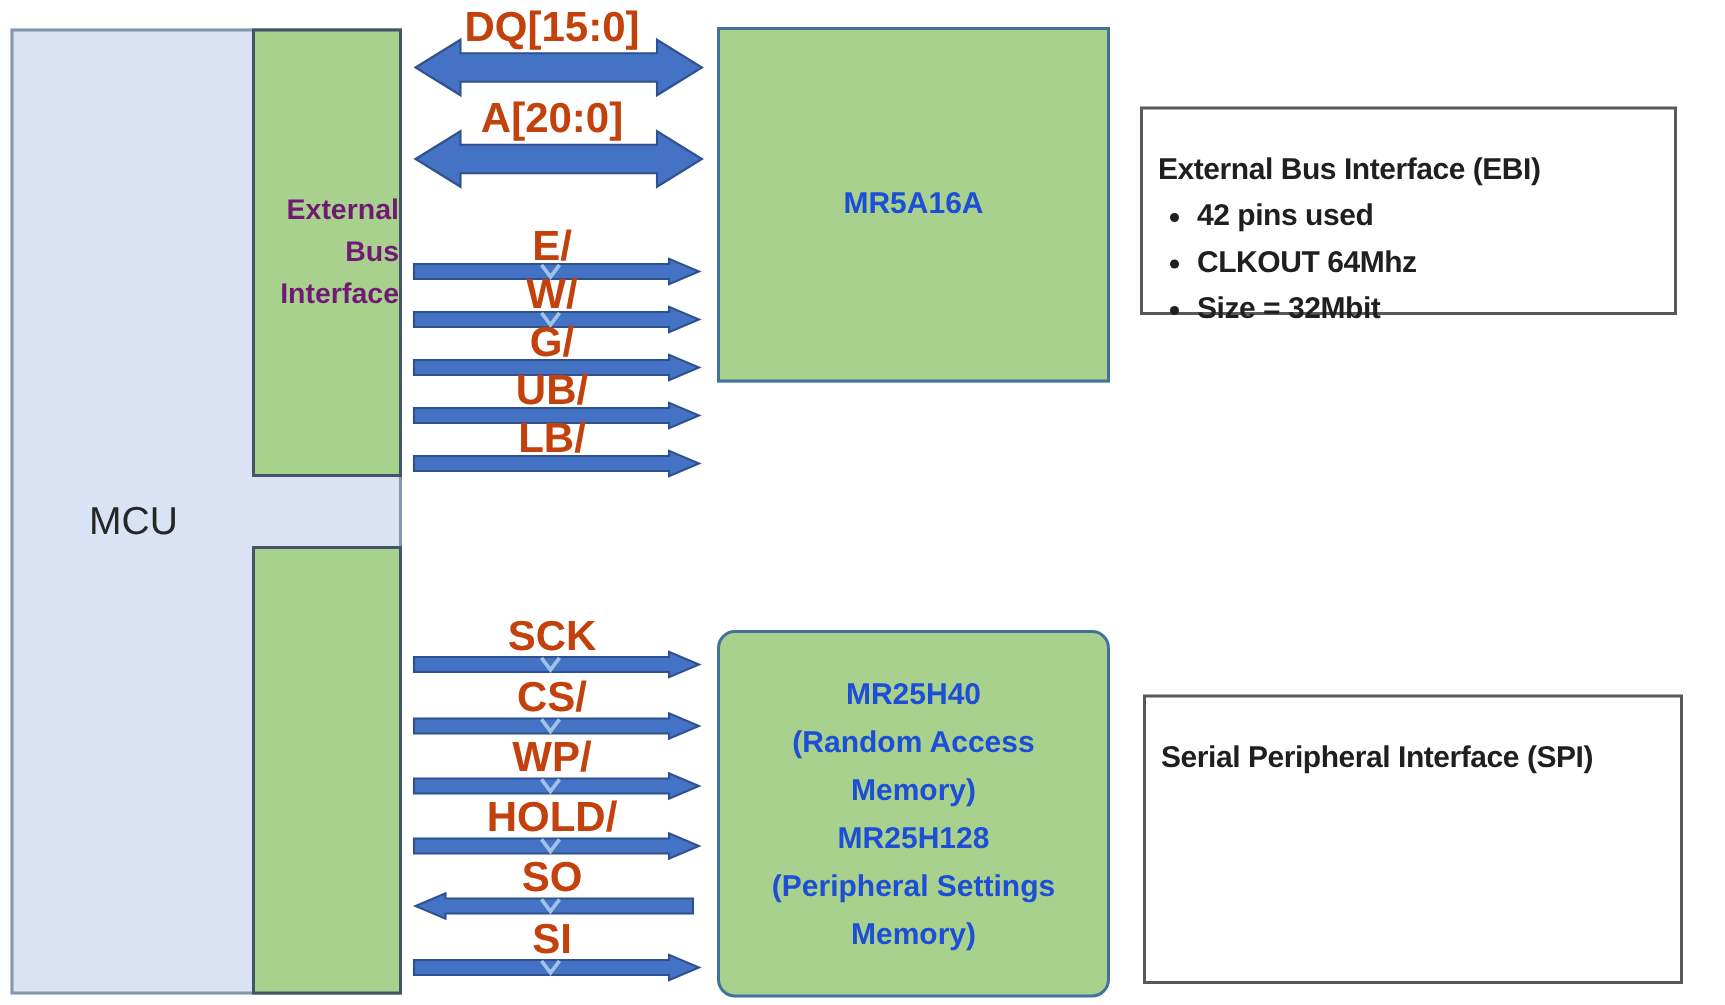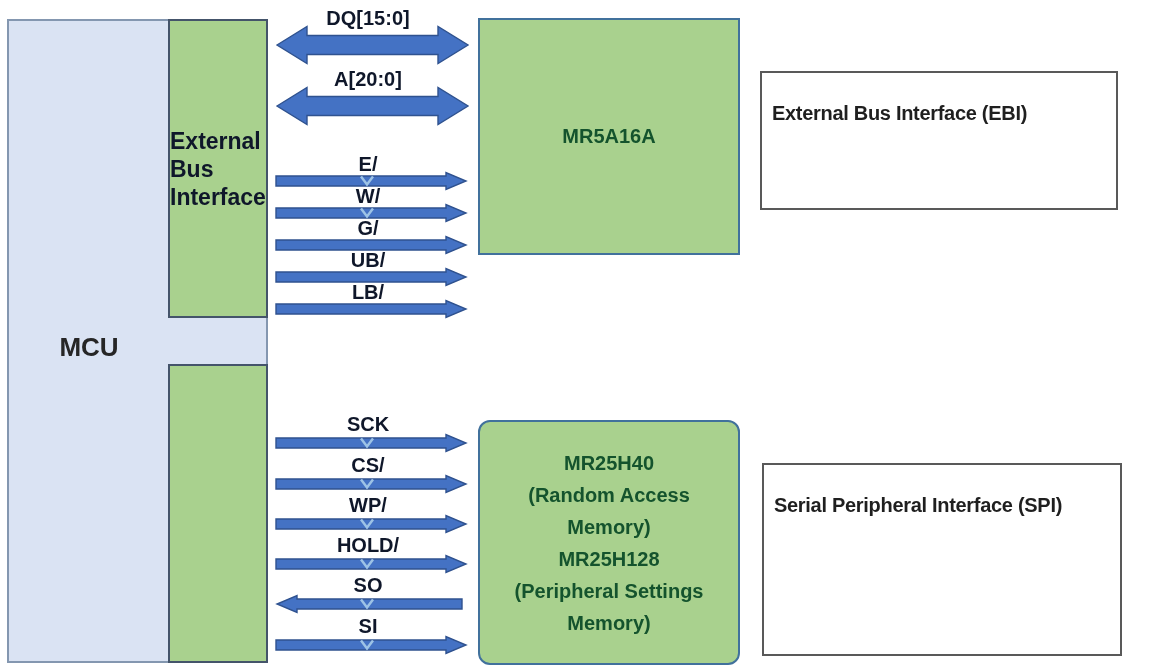--- a/index.html
+++ b/index.html
@@ -9,59 +9,59 @@
     background: #ffffff; overflow: hidden;
     font-family: "Liberation Sans", sans-serif;
   }
   
   .mcu {
     position: absolute; left: 7px; top: 19px; width: 261px; height: 644px;
     background: #dae3f3; border: 2px solid #8497b0;
   }
   .mcu-label {
     position: absolute; left: 0; top: 311px; width: 160px;
-    text-align: center; font-size: 26px; font-weight: 700; color: #262626;
+    text-align: center; font-size: 26px; font-weight: 400; color: #262626;
   }
   
   .strip {
     position: absolute; left: 168px; width: 100px; height: 299px;
     background: #a9d18e; border: 2px solid #44546a;
     display: flex; align-items: center; justify-content: center;
   }
   .strip-ebi { top: 19px; }
   .strip-spi { top: 364px; }
   .strip-label {
-    text-align: left; font-size: 23px; font-weight: 600;
-    color: #0f172a; line-height: 28px;
+    text-align: right; font-size: 19px; font-weight: 600;
+    color: #701a75; line-height: 28px;
   }
   
   .mem {
     position: absolute; left: 478px; width: 262px;
     background: #a9d18e; border: 2px solid #41719c;
     display: flex; flex-direction: column; align-items: center; justify-content: center;
-    color: #14532d; font-size: 20px; font-weight: 600; line-height: 33px;
+    color: #1d4ed8; font-size: 20px; font-weight: 600; line-height: 33px;
     text-align: center;
   }
   .mem1 { top: 18px; height: 237px; }
   .mem2 { top: 420px; height: 245px; line-height: 32px; border-radius: 12px; }
   
   .note {
     position: absolute; background: #ffffff; border: 2px solid #595959;
     color: #1f1f1f; font-size: 20px; font-weight: 600; letter-spacing: -0.3px;
     padding: 5px 10px;
   }
   .note1 { left: 760px; top: 71px; width: 358px; height: 139px; }
   .note2 { left: 762px; top: 463px; width: 360px; height: 193px; }
   .note-title { line-height: 31px; margin-top: 20px; }
   .note ul { margin: 0; padding-left: 26px; list-style: disc; }
   .note li { line-height: 31px; }
   
   .sig {
     position: absolute; left: 368px; transform: translateX(-50%);
-    font-size: 20px; font-weight: 600; color: #0f172a;
+    font-size: 28px; font-weight: 600; color: #c2410c;
     line-height: 24px; white-space: nowrap;
   }
   
   .arrows { position: absolute; left: 0; top: 0; pointer-events: none; }
   .arrow { fill: #4472c4; stroke: #2f528f; stroke-width: 1.4; }
   .chev { fill: none; stroke: #9dc3e6; stroke-width: 2.5; }
 </style>
 </head>
 <body>
 
@@ -83,20 +83,25 @@
     <div>MR25H40</div>
     <div>(Random Access</div>
     <div>Memory)</div>
     <div>MR25H128</div>
     <div>(Peripheral Settings</div>
     <div>Memory)</div>
   </div>
 
   <div class="note note1">
     <div class="note-title">External Bus Interface (EBI)</div>
+    <ul>
+      <li>42 pins used</li>
+      <li>CLKOUT 64Mhz</li>
+      <li>Size = 32Mbit</li>
+    </ul>
   </div>
   <div class="note note2">
     <div class="note-title">Serial Peripheral Interface (SPI)</div>
   </div>
 
   <svg class="arrows" width="1150" height="670" viewBox="0 0 1150 670">
 
     <polygon class="arrow" points="277,45 307,26.5 307,35.5 438,35.5 438,26.5 468,45 438,63.5 438,54.5 307,54.5 307,63.5"></polygon>
     <polygon class="arrow" points="277,106 307,87.5 307,96.5 438,96.5 438,87.5 468,106 438,124.5 438,115.5 307,115.5 307,124.5"></polygon>
 

